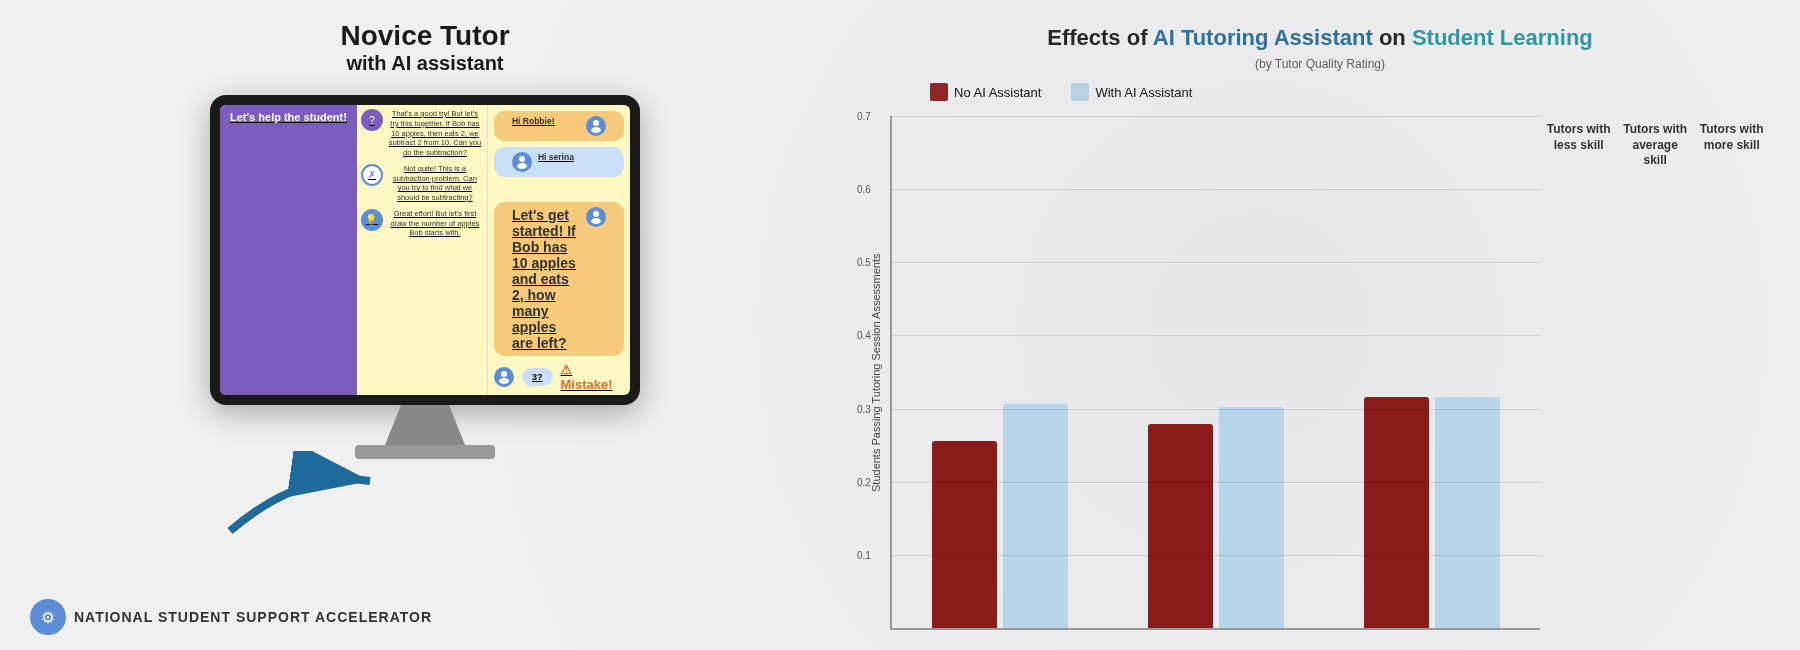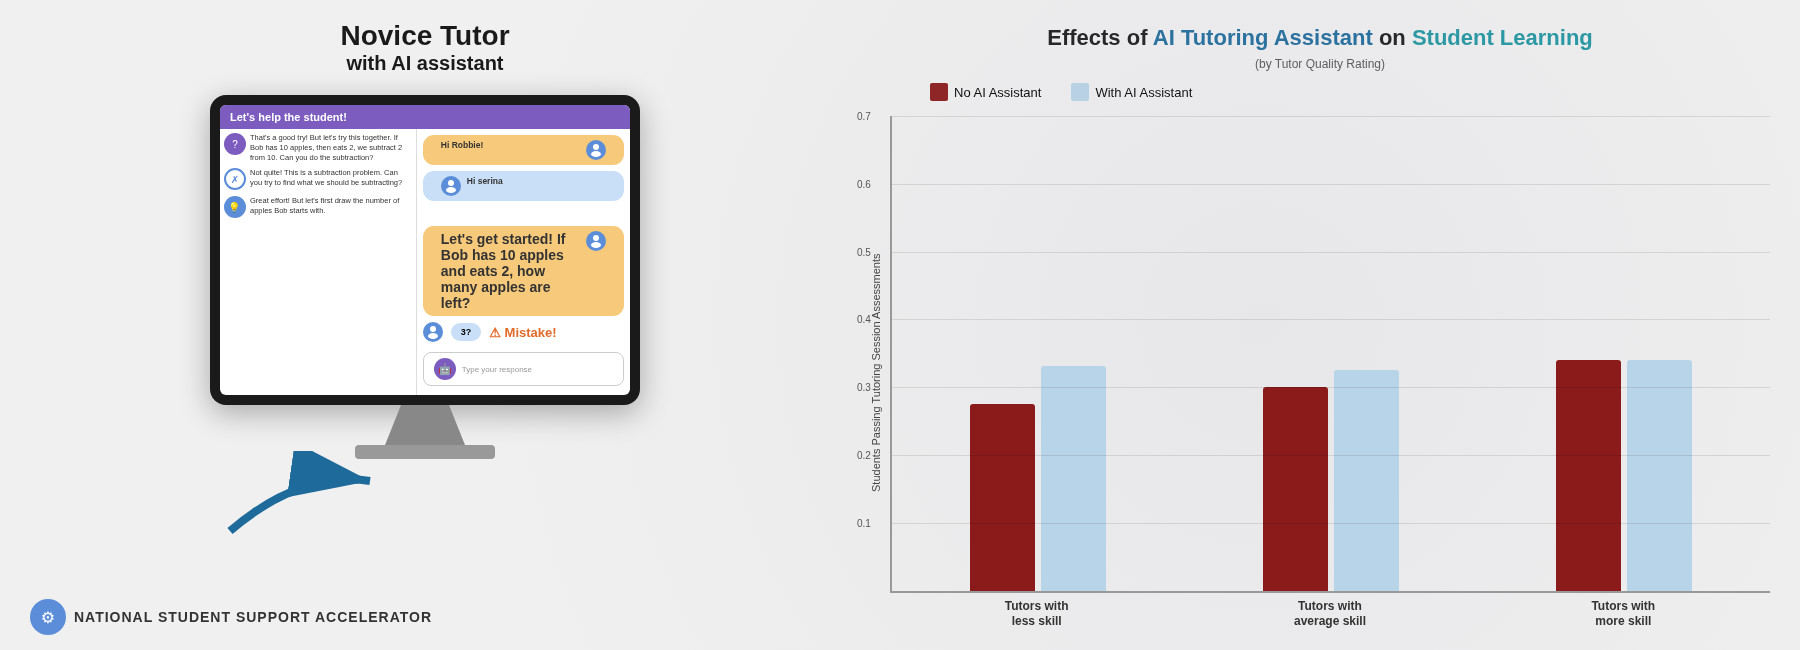--- a/index.html
+++ b/index.html
@@ -70,25 +70,25 @@
       background: #1a1a1a;
       border-radius: 16px;
       padding: 10px;
       position: relative;
       box-shadow: 0 8px 30px rgba(0,0,0,0.3);
     }
 
     .monitor-screen {
       width: 100%;
       height: 100%;
-      background: #ffffff;
+      background: #fef9c3;
       border-radius: 6px;
       overflow: hidden;
       display: flex;
-      flex-direction: column;
+      text-decoration: underline;
     }
 
     
     .monitor-stand {
       width: 80px;
       height: 40px;
       background: #888;
       margin: 0 auto;
       clip-path: polygon(20% 0%, 80% 0%, 100% 100%, 0% 100%);
     }
@@ -147,20 +147,21 @@
       border: 2px solid #5b8dd9;
       background: white;
       color: #5b8dd9;
     }
     .chat-icon.lightblue { background: #5b8dd9; color: white; }
 
     .chat-text {
       font-size: 7.5px;
       color: #333;
       line-height: 1.3;
+      text-align: center;
     }
 
     .right-chat {
       width: 52%;
       display: flex;
       flex-direction: column;
       padding: 6px;
       gap: 6px;
     }
 
@@ -350,21 +351,21 @@
       font-size: 11px;
       color: #444;
       margin-right: 8px;
       text-align: center;
       white-space: nowrap;
     }
 
     .chart-content {
       flex: 1;
       display: flex;
-      flex-direction: column;
+      flex-direction: row;
     }
 
     .bars-container {
       flex: 1;
       display: flex;
       align-items: flex-end;
       position: relative;
       border-left: 2px solid #999;
       border-bottom: 2px solid #999;
       padding-bottom: 0;

